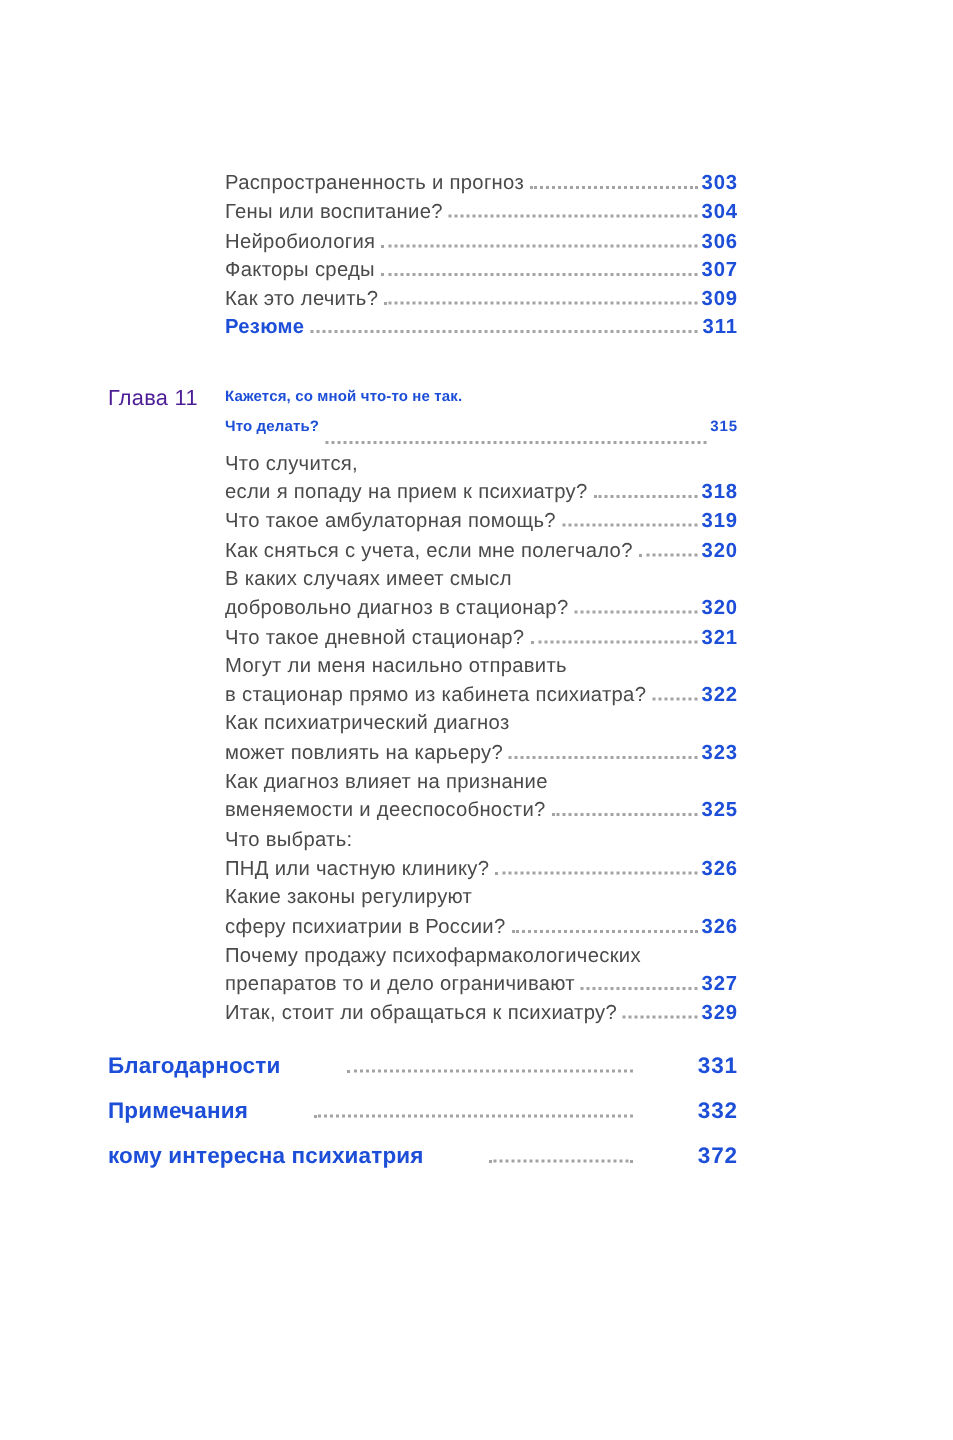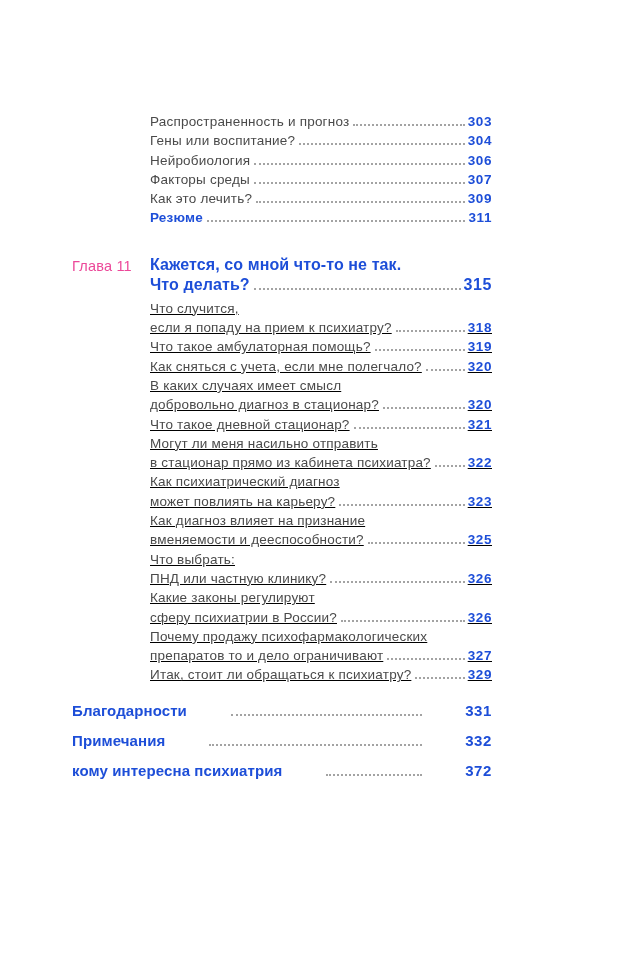--- a/index.html
+++ b/index.html
@@ -52,33 +52,34 @@
   
   .chapter-block {
     display: flex;
     margin-top: 27px;
   }
   .chapter-label {
     flex: none;
     width: 78px;
     font-size: 14.5px;
     line-height: 20.5px;
-    color: #ec4899;
+    color: #4c1d95;
     letter-spacing: 0.2px;
     padding-top: 1px;
   }
   .chapter-body { flex: 1 1 auto; min-width: 0; }
   .chapter-title-entry .entry-line {
-    font-size: 16px;
+    font-size: 10px;
     line-height: 20.5px;
     font-weight: 700;
     color: #1f1f1f;
     letter-spacing: 0.1px;
-  }
-  .chapter-entries { margin-top: 3px; text-decoration: underline; }
+    align-items: flex-end;
+  }
+  .chapter-entries { margin-top: 3px; }
 
   
   .backmatter-block { margin-top: 14px; }
   .backmatter-block .toc-entry { margin-top: 7px; }
   .backmatter-block .entry-line {
     font-size: 15px;
     line-height: 23px;
     font-weight: 700;
     color: #1f1f1f;
     letter-spacing: 0.1px;

